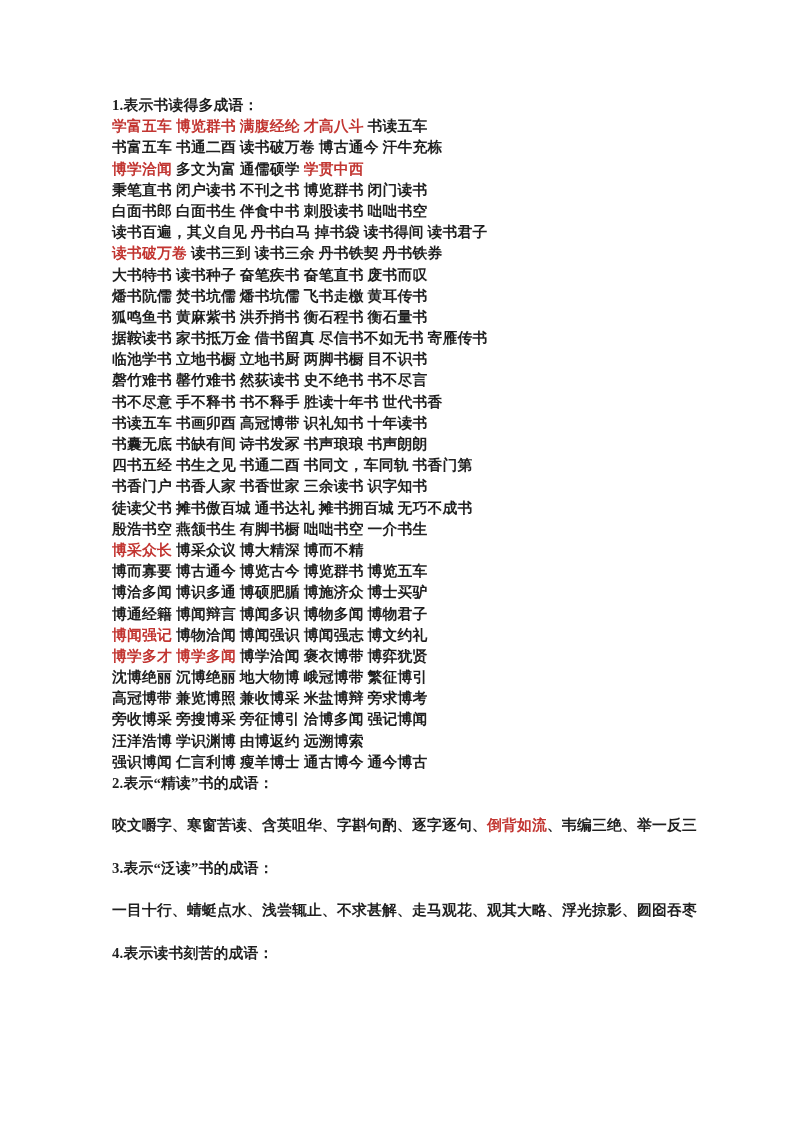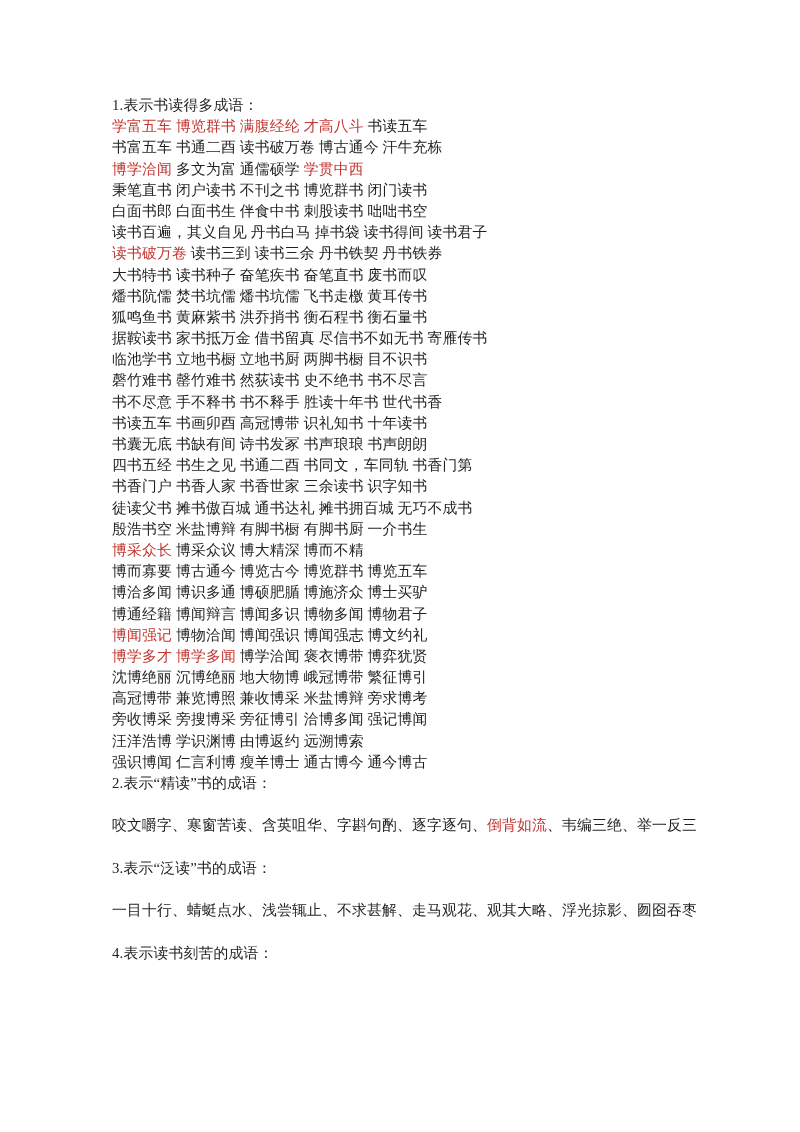--- a/index.html
+++ b/index.html
@@ -17,20 +17,21 @@
   }
   .text-block {
     position: absolute;
     left: 112px;
     top: 95px;
     width: 640px;
     font-size: 14.8px;
     line-height: 21.2px;
     color: var(--text-color, #1f1f1f);
     letter-spacing: 0.2px;
+    font-weight: bold;
   }
   .line {
     height: 21.2px;
     white-space: pre;
   }
   .line.blank {
     height: 21.2px;
   }
   .seg.red {
     color: var(--red-color, #c23531);
@@ -54,21 +55,21 @@
       <div class="line list"><span class="seg">狐鸣鱼书 黄麻紫书 洪乔捎书 衡石程书 衡石量书</span></div>
       <div class="line list"><span class="seg">据鞍读书 家书抵万金 借书留真 尽信书不如无书 寄雁传书</span></div>
       <div class="line list"><span class="seg">临池学书 立地书橱 立地书厨 两脚书橱 目不识书</span></div>
       <div class="line list"><span class="seg">磬竹难书 罄竹难书 然荻读书 史不绝书 书不尽言</span></div>
       <div class="line list"><span class="seg">书不尽意 手不释书 书不释手 胜读十年书 世代书香</span></div>
       <div class="line list"><span class="seg">书读五车 书画卯酉 高冠博带 识礼知书 十年读书</span></div>
       <div class="line list"><span class="seg">书囊无底 书缺有间 诗书发冢 书声琅琅 书声朗朗</span></div>
       <div class="line list"><span class="seg">四书五经 书生之见 书通二酉 书同文，车同轨 书香门第</span></div>
       <div class="line list"><span class="seg">书香门户 书香人家 书香世家 三余读书 识字知书</span></div>
       <div class="line list"><span class="seg">徒读父书 摊书傲百城 通书达礼 摊书拥百城 无巧不成书</span></div>
-      <div class="line list"><span class="seg">殷浩书空 米盐博辩 有脚书橱 有脚书厨 一介书生</span></div>
+      <div class="line list"><span class="seg">殷浩书空 燕颔书生 有脚书橱 咄咄书空 一介书生</span></div>
       <div class="line list"><span class="seg red">博采众长</span><span class="seg"> 博采众议 博大精深 博而不精</span></div>
       <div class="line list"><span class="seg">博而寡要 博古通今 博览古今 博览群书 博览五车</span></div>
       <div class="line list"><span class="seg">博洽多闻 博识多通 博硕肥腯 博施济众 博士买驴</span></div>
       <div class="line list"><span class="seg">博通经籍 博闻辩言 博闻多识 博物多闻 博物君子</span></div>
       <div class="line list"><span class="seg red">博闻强记</span><span class="seg"> 博物洽闻 博闻强识 博闻强志 博文约礼</span></div>
       <div class="line list"><span class="seg red">博学多才 博学多闻</span><span class="seg"> 博学洽闻 褒衣博带 博弈犹贤</span></div>
       <div class="line list"><span class="seg">沈博绝丽 沉博绝丽 地大物博 峨冠博带 繁征博引</span></div>
       <div class="line list"><span class="seg">高冠博带 兼览博照 兼收博采 米盐博辩 旁求博考</span></div>
       <div class="line list"><span class="seg">旁收博采 旁搜博采 旁征博引 洽博多闻 强记博闻</span></div>
       <div class="line list"><span class="seg">汪洋浩博 学识渊博 由博返约 远溯博索</span></div>

